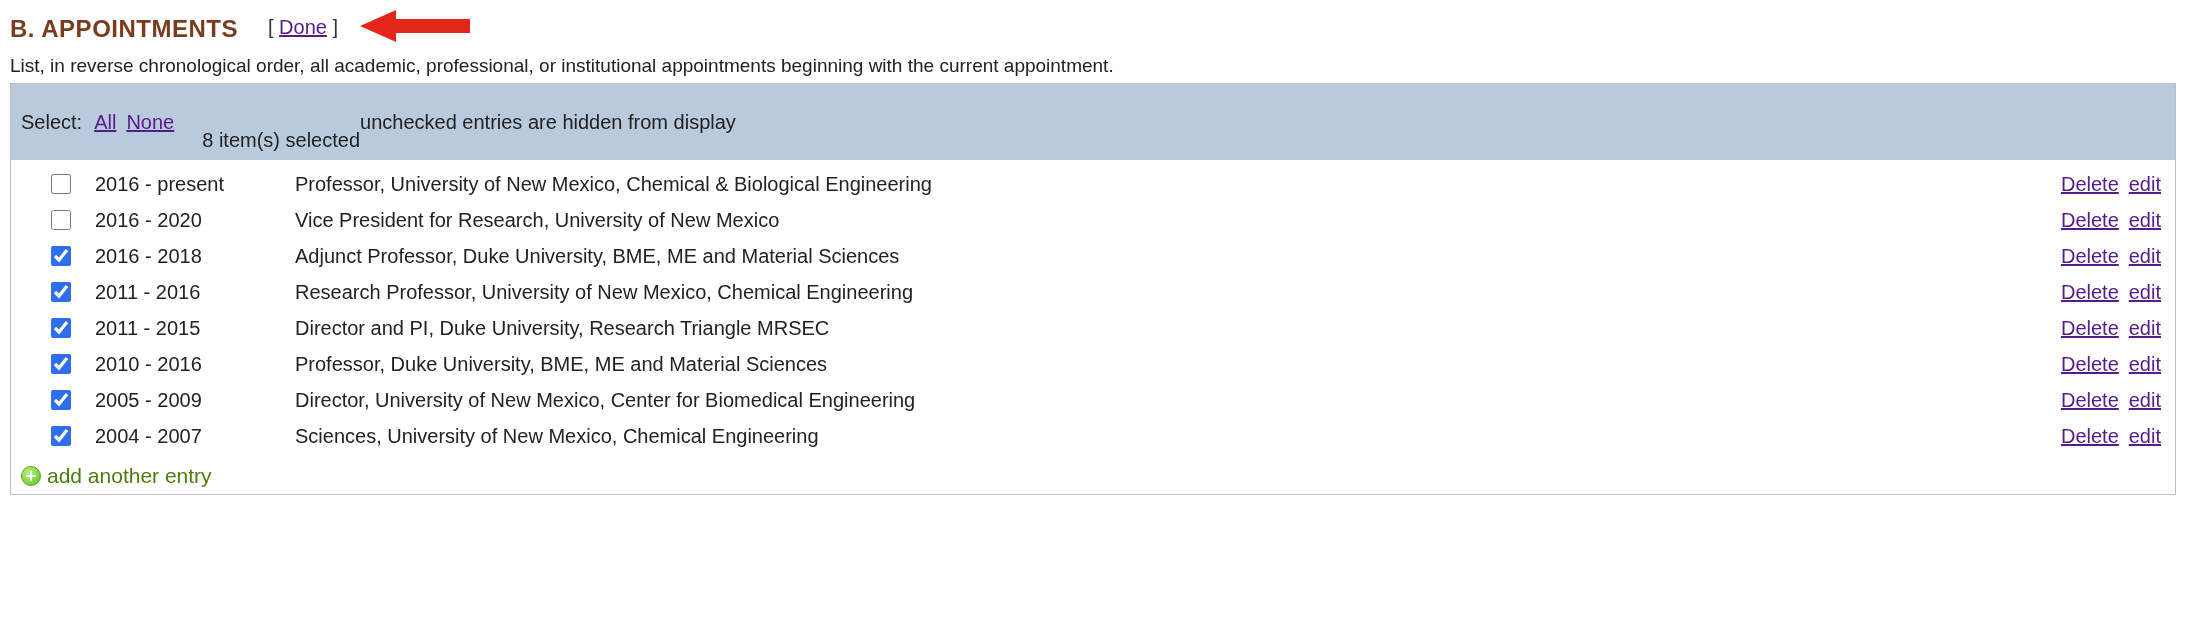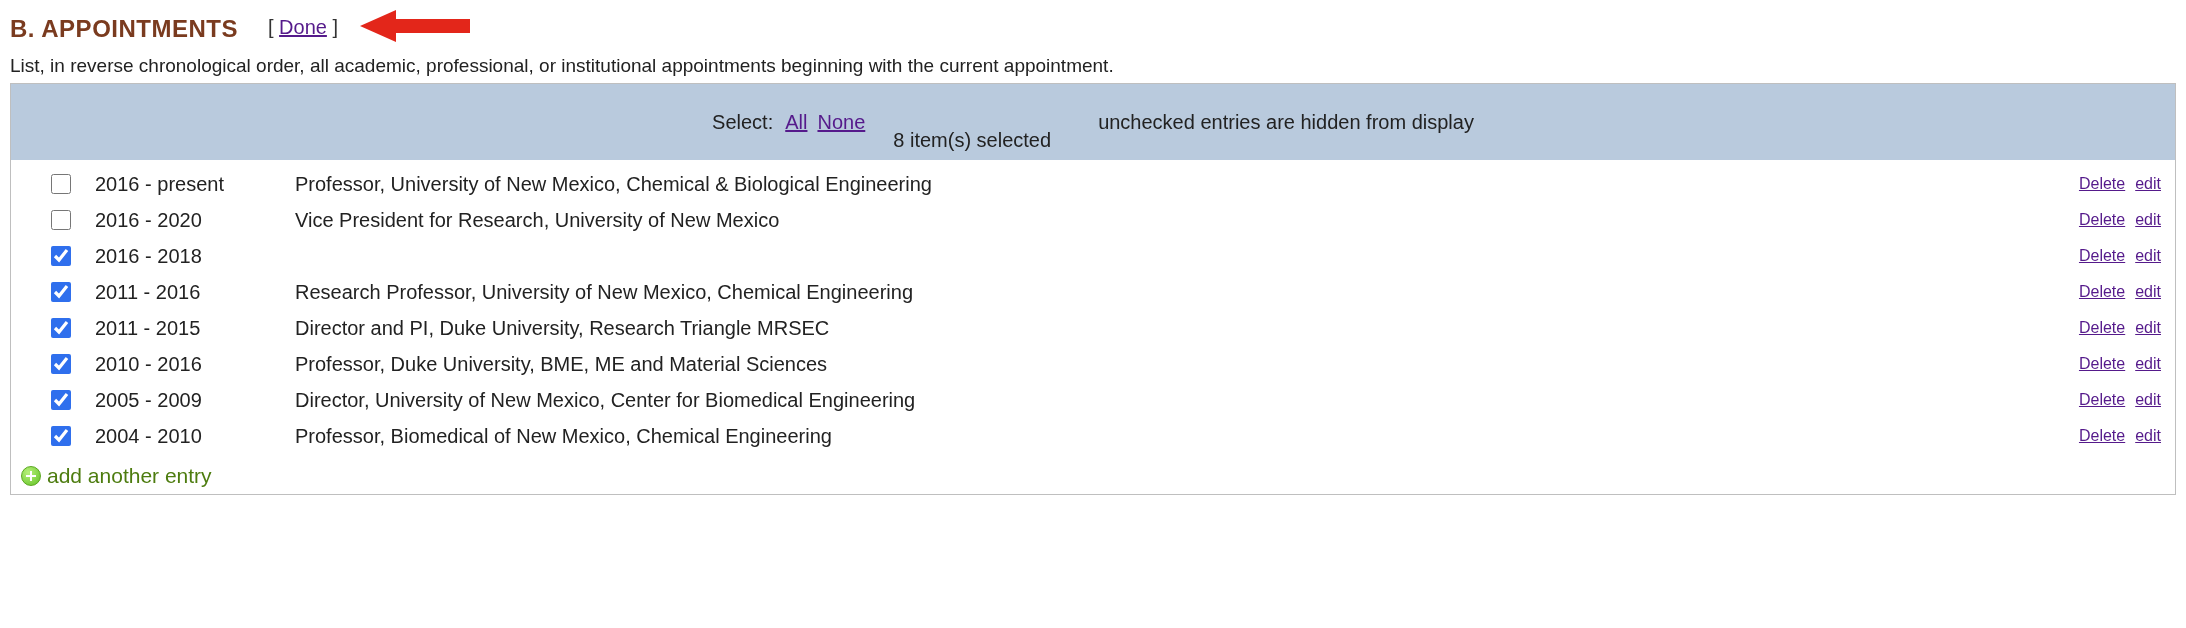--- a/index.html
+++ b/index.html
@@ -44,24 +44,23 @@
   }
   .table-wrap {
     border: 1px solid #bfbfbf;
     background: #fff;
   }
   .select-bar {
     background: #b9cadd;
     padding: 8px 10px;
     display: flex;
     align-items: center;
-    justify-content: center;
+    justify-content: flex-start;
     font-size: 20px;
     color: #222;
-    gap: 47px;
   }
   .select-left {
     display: flex;
     align-items: center;
     gap: 10px;
   }
   .select-label { margin-right: 2px; }
   .sel-link {
     color: #551a8b;
     text-decoration: underline;
@@ -88,21 +87,21 @@
   .desc { color: #222; }
   .actions {
     display: flex;
     gap: 10px;
     justify-content: flex-end;
   }
   .action-link {
     color: #551a8b;
     text-decoration: underline;
     cursor: pointer;
-    font-size: 16px;
+    font-size: 20px;
   }
   .add-row {
     display: flex;
     align-items: center;
     gap: 6px;
     padding: 8px 10px 6px 10px;
   }
   .add-link {
     color: #4d7c0f;
     cursor: pointer;
@@ -172,20 +171,21 @@
         <span class="dates">2016 - 2020</span>
         <span class="desc">Vice President for Research, University of New Mexico</span>
         <span class="actions">
           <a class="action-link">Delete</a>
           <a class="action-link">edit</a>
         </span>
       </div>
       <div class="row">
         <input type="checkbox" checked="" style="">
         <span class="dates">2016 - 2018</span>
+        <span class="desc">Adjunct Professor, Duke University, BME, ME and Material Sciences</span>
         <span class="actions">
           <a class="action-link">Delete</a>
           <a class="action-link">edit</a>
         </span>
       </div>
       <div class="row">
         <input type="checkbox" checked="" style="">
         <span class="dates">2011 - 2016</span>
         <span class="desc">Research Professor, University of New Mexico, Chemical Engineering</span>
         <span class="actions">
@@ -215,22 +215,22 @@
         <input type="checkbox" checked="" style="">
         <span class="dates">2005 - 2009</span>
         <span class="desc">Director, University of New Mexico, Center for Biomedical Engineering</span>
         <span class="actions">
           <a class="action-link">Delete</a>
           <a class="action-link">edit</a>
         </span>
       </div>
       <div class="row">
         <input type="checkbox" checked="" style="">
-        <span class="dates">2004 - 2010</span>
-        <span class="desc">Professor, Biomedical of New Mexico, Chemical Engineering</span>
+        <span class="dates">2004 - 2007</span>
+        <span class="desc">Sciences, University of New Mexico, Chemical Engineering</span>
         <span class="actions">
           <a class="action-link">Delete</a>
           <a class="action-link">edit</a>
         </span>
       </div>
     </div>
 
   <div class="add-row">
     <span class="plus-icon"></span>
     <a class="add-link">add another entry</a>

